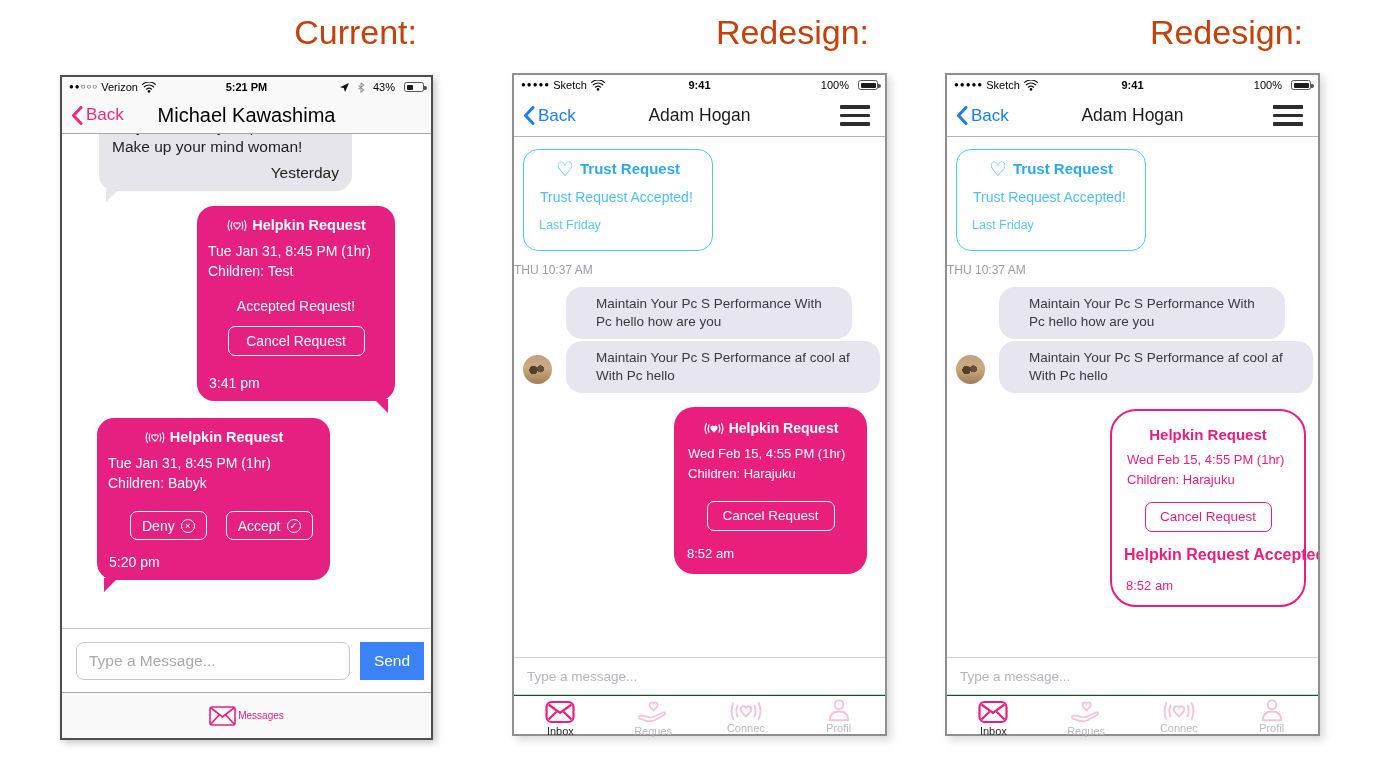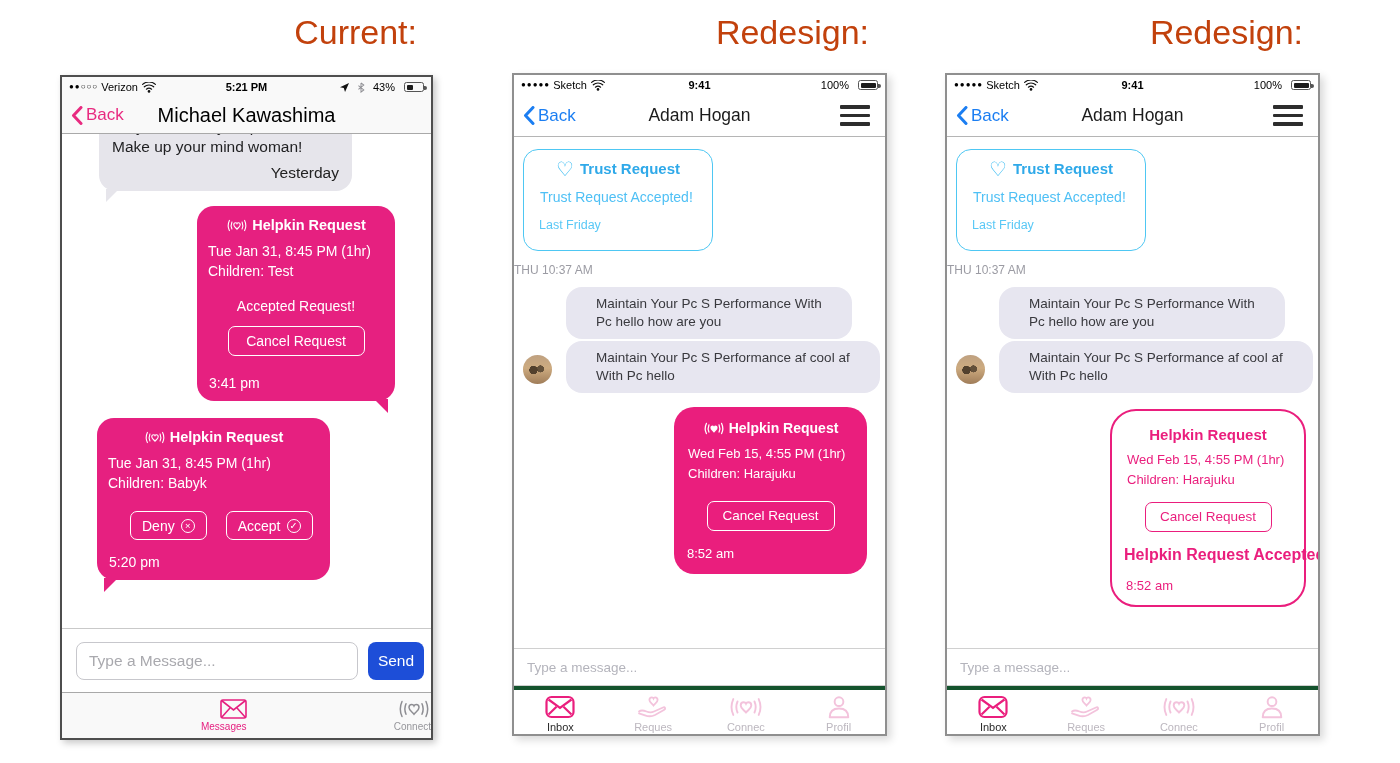--- a/index.html
+++ b/index.html
@@ -47,27 +47,27 @@
 .cancel-btn1{display:block;margin:12px auto 0;width:137px;height:30px;border:1px solid #fff;border-radius:7px;background:transparent;color:#fff;font-size:14px;text-align:center;line-height:28px}
 .ptime{position:absolute;bottom:10px;left:12px;font-size:14px}
 .tail-r{position:absolute;right:7px;bottom:-12px;width:0;height:0;border-top:14px solid #e62080;border-left:14px solid transparent}
 .tail-l2{position:absolute;left:7px;bottom:-12px;width:0;height:0;border-top:14px solid #e62080;border-right:14px solid transparent}
 .btnrow{display:flex;gap:19px;margin:19px 0 0 33px}
 .da-btn{height:29px;border:1px solid #fff;border-radius:7px;display:flex;align-items:center;gap:6px;padding:0 11px;font-size:14px}
 .circ{width:14px;height:14px;border:1px solid #fff;border-radius:50%;font-size:9.5px;line-height:12px;text-align:center;display:inline-block}
 
 .comp1{position:absolute;left:0;right:0;top:494px;border-top:1px solid #c9c9c9;height:64px;display:flex;align-items:center;padding:0 7px 0 14px}
 .inp1{flex:1;height:38px;border:1px solid #c7c7cc;border-radius:8px;background:#fff;color:#a9a9ae;font-size:15.5px;line-height:36px;padding-left:12px;margin-right:10px}
-.send{width:56px;height:38px;background:#1d4ed8;border-radius:8px;color:#fff;font-size:15.5px;text-align:center;line-height:38px}
+.send{width:64px;height:38px;background:#3b82f6;border-radius:0;color:#fff;font-size:15.5px;text-align:center;line-height:38px}
 
 .tabbar1{height:46px;background:#f9f9f9;border-top:1px solid #a9a9a9;display:flex;flex:none}
-.tabbar1 .tab{flex:1;display:flex;flex-direction:column;align-items:flex-end;justify-content:center;gap:2px}
+.tabbar1 .tab{flex:1;display:flex;flex-direction:row;align-items:center;justify-content:center;gap:2px}
 .tabbar1 .tlabel{font-size:10px;color:#96969b}
 .tabbar1 .active .tlabel{color:#e62080}
-.tabbar2{height:48px;background:#fff;border-top:4px solid #14532d;display:flex;flex:none}
+.tabbar2{height:39px;background:#fff;border-top:1px solid #14532d;display:flex;flex:none}
 .tabbar2 .tab{flex:1;display:flex;flex-direction:column;align-items:center;justify-content:flex-start;padding-top:3px}
 .ic{height:28px;display:flex;align-items:center;justify-content:center}
 .tabbar2 .tlabel{font-size:11px;color:#bcb7bf}
 .tabbar2 .active .tlabel{color:#2a2a2a}
 
 .trust{position:absolute;left:9px;top:12px;width:190px;height:102px;border:1.5px solid #4ec7f3;border-radius:15px}
 .trust-h{display:flex;align-items:center;justify-content:center;gap:6px;margin-top:10px;color:#2fa9e9;font-weight:700;font-size:15px}
 .trust-heart{color:#3bbcf2;font-size:20px;font-weight:400;line-height:16px}
 .trust-b{color:#4fc0f5;font-size:14px;margin:12px 0 0 16px}
 .trust-t{color:#59c8f6;font-size:12.5px;margin:13px 0 0 15px}
@@ -200,32 +200,20 @@
   <div class="tabbar1">
     <div class="tab active">
       <svg width="27" height="20" viewBox="0 0 27 20">
           <g fill="none" stroke="#e62080" stroke-width="1.6">
             <rect x="1" y="1" width="25" height="18" rx="2"></rect>
             <path d="M1.5 1.5 L13.5 11 L25.5 1.5"></path>
             <path d="M1.5 18.5 L10.2 8.8 M25.5 18.5 L16.8 8.8"></path>
           </g>
         </svg>
       <span class="tlabel">Messages</span>
-    </div>
-    <div class="tab">
-      <svg width="34" height="20" viewBox="0 0 34 20">
-          <g fill="none" stroke="#8e8e93" stroke-width="1.5" stroke-linecap="round">
-            <path d="M5 2.5 Q1.6 10 5 17.5"></path>
-            <path d="M9 4.8 Q6.7 10 9 15.2"></path>
-            <path d="M29 2.5 Q32.4 10 29 17.5"></path>
-            <path d="M25 4.8 Q27.3 10 25 15.2"></path>
-            <path d="M17 15.2 C15 12.7 12 11.4 12 8.5 C12 6.6 13.4 5.5 14.8 5.5 C15.8 5.5 16.6 6 17 6.9 C17.4 6 18.2 5.5 19.2 5.5 C20.6 5.5 22 6.6 22 8.5 C22 11.4 19 12.7 17 15.2 Z"></path>
-          </g>
-        </svg>
-      <span class="tlabel">Connect</span>
     </div>
   </div>
 </div>
 
 <div class="phone" id="phone2">
   <div class="sbar">
     <span class="dots">●●●●●</span>
     <span class="carrier">Sketch</span>
     <svg width="14" height="11" viewBox="0 0 14 11">
         <g fill="none" stroke="#111" stroke-width="1.2" stroke-linecap="round">

